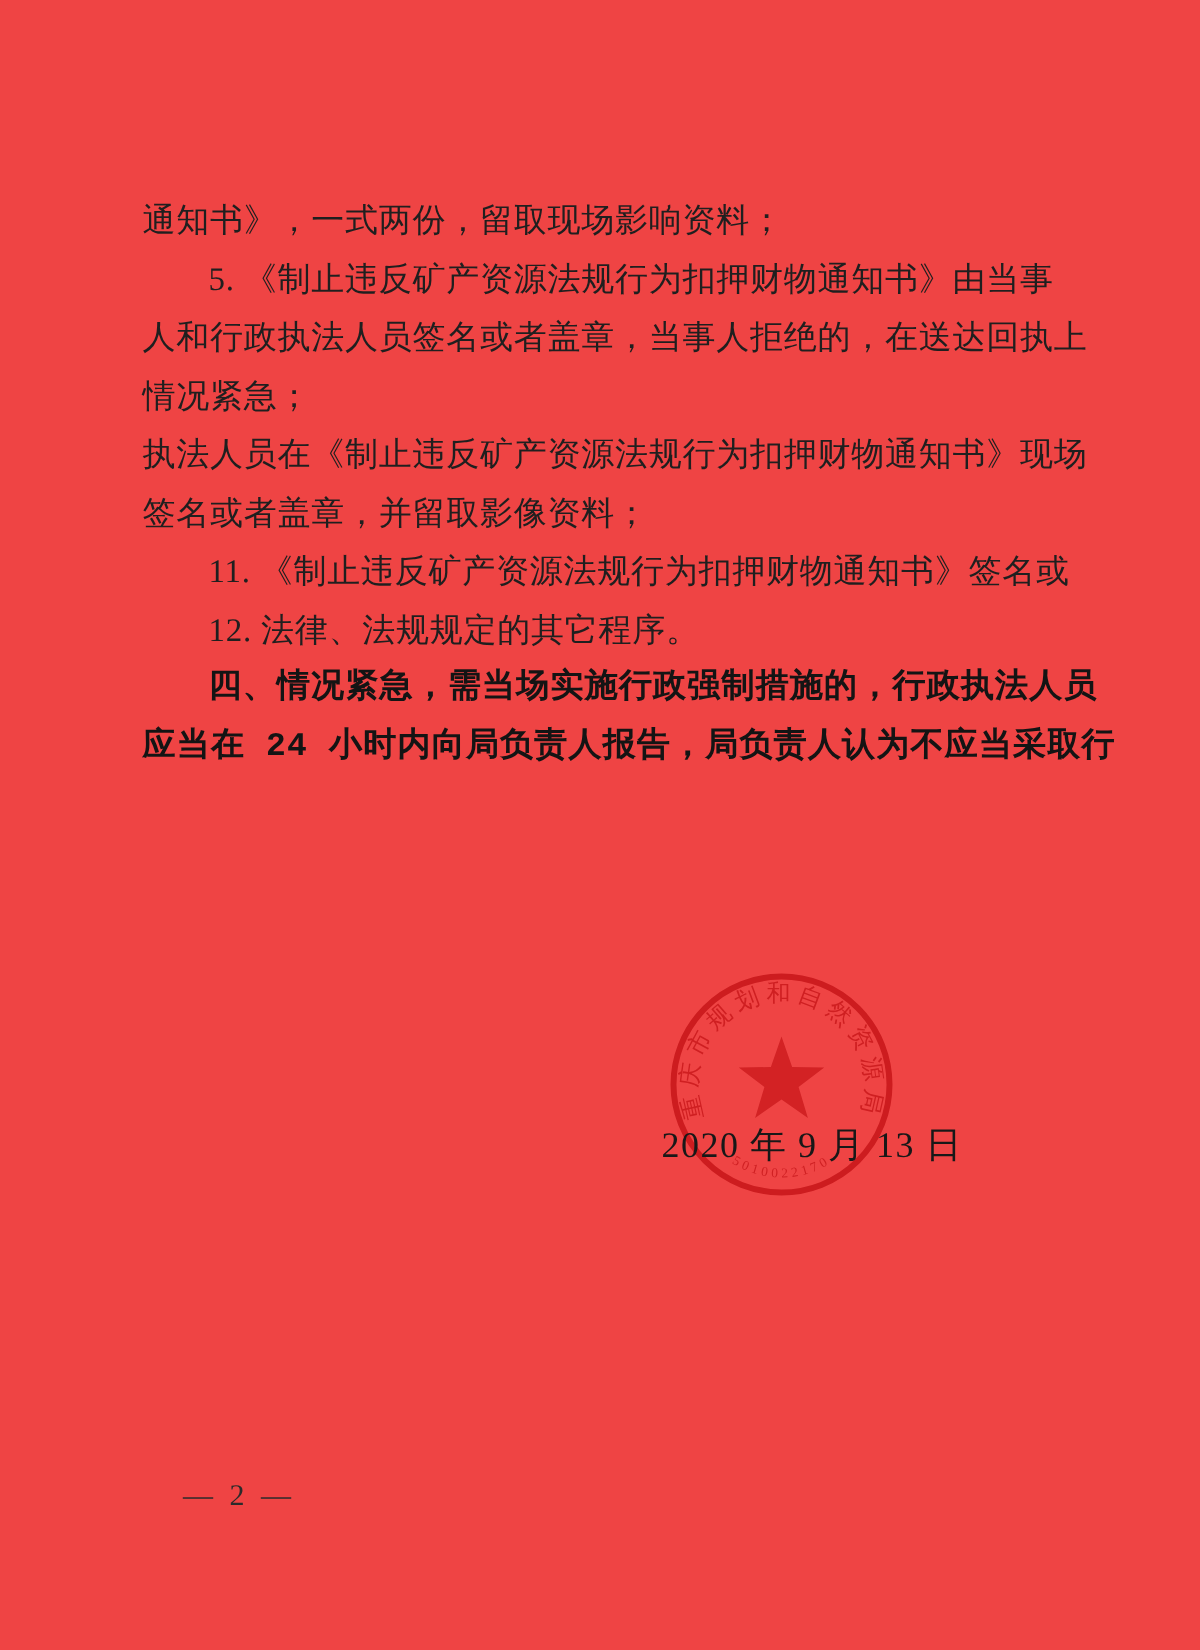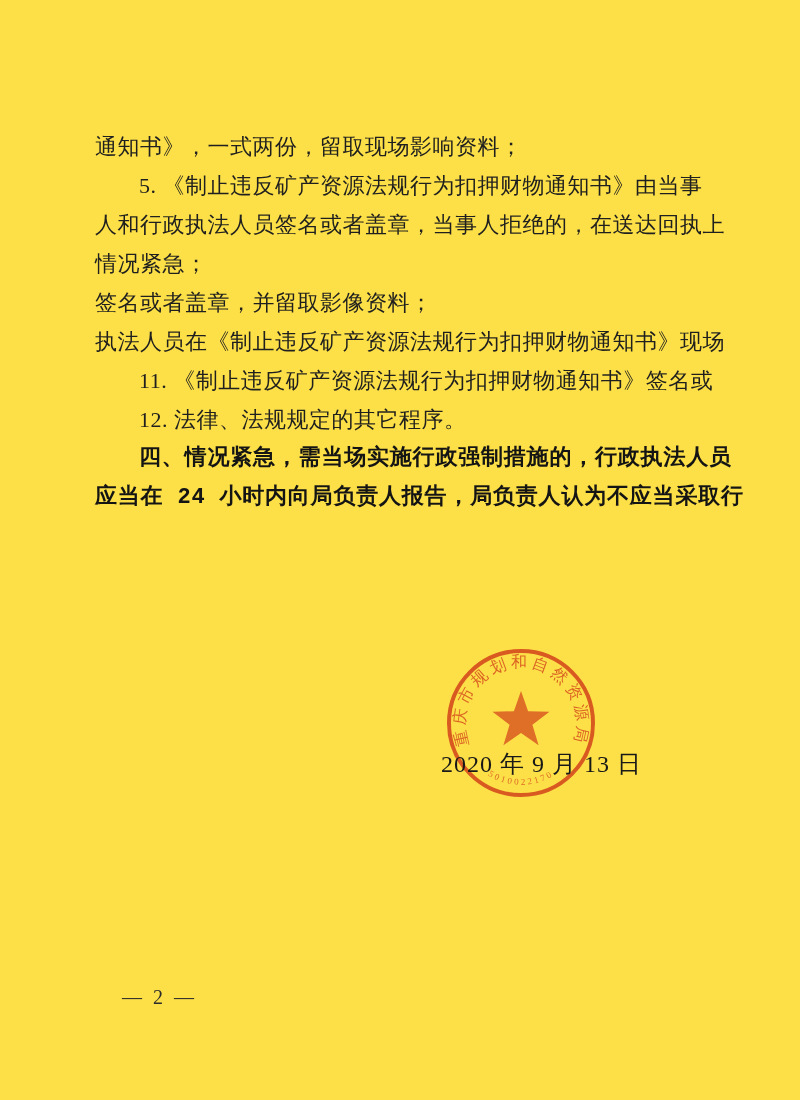--- a/index.html
+++ b/index.html
@@ -1,20 +1,20 @@
 <!DOCTYPE html>
 <html><head>
 <meta charset="utf-8">
 <style>
   html, body { margin: 0; padding: 0; background: #ffffff; }
   .page {
     position: relative;
     width: 800px;
     height: 1100px;
-    background: #fde047;
+    background: #ef4444;
     overflow: hidden;
     font-family: "Liberation Serif", "DejaVu Serif", serif;
   }
   .doc {
     position: absolute;
     left: 95px;
     top: 127px;
     width: 596px;
     font-size: 22px;
     line-height: 39px;
@@ -69,22 +69,22 @@
 </head>
 <body>
 
 <div class="page">
 
   <div class="doc">
     <div class="ln">通知书》，一式两份，留取现场影响资料；</div>
     <div class="ln indent">5. 《制止违反矿产资源法规行为扣押财物通知书》由当事</div>
     <div class="ln">人和行政执法人员签名或者盖章，当事人拒绝的，在送达回执上</div>
     <div class="ln">情况紧急；</div>
+    <div class="ln">执法人员在《制止违反矿产资源法规行为扣押财物通知书》现场</div>
     <div class="ln">签名或者盖章，并留取影像资料；</div>
-    <div class="ln">执法人员在《制止违反矿产资源法规行为扣押财物通知书》现场</div>
     <div class="ln indent">11. 《制止违反矿产资源法规行为扣押财物通知书》签名或</div>
     <div class="ln indent">12. 法律、法规规定的其它程序。</div>
     <div class="ln indent heiti">四、情况紧急，需当场实施行政强制措施的，行政执法人员</div>
     <div class="ln heiti">应当在 24 小时内向局负责人报告，局负责人认为不应当采取行</div>
   </div>
 
   <svg class="seal" viewBox="0 0 160 160" width="160" height="160" aria-hidden="true">
     <defs>
       <path id="sealArcTop" d="M 31.5 106 A 56 56 0 1 1 128.5 106" fill="none"></path>
       <path id="sealArcBottom" d="M 36.2 121.8 A 62 62 0 0 0 123.8 121.8" fill="none"></path>

